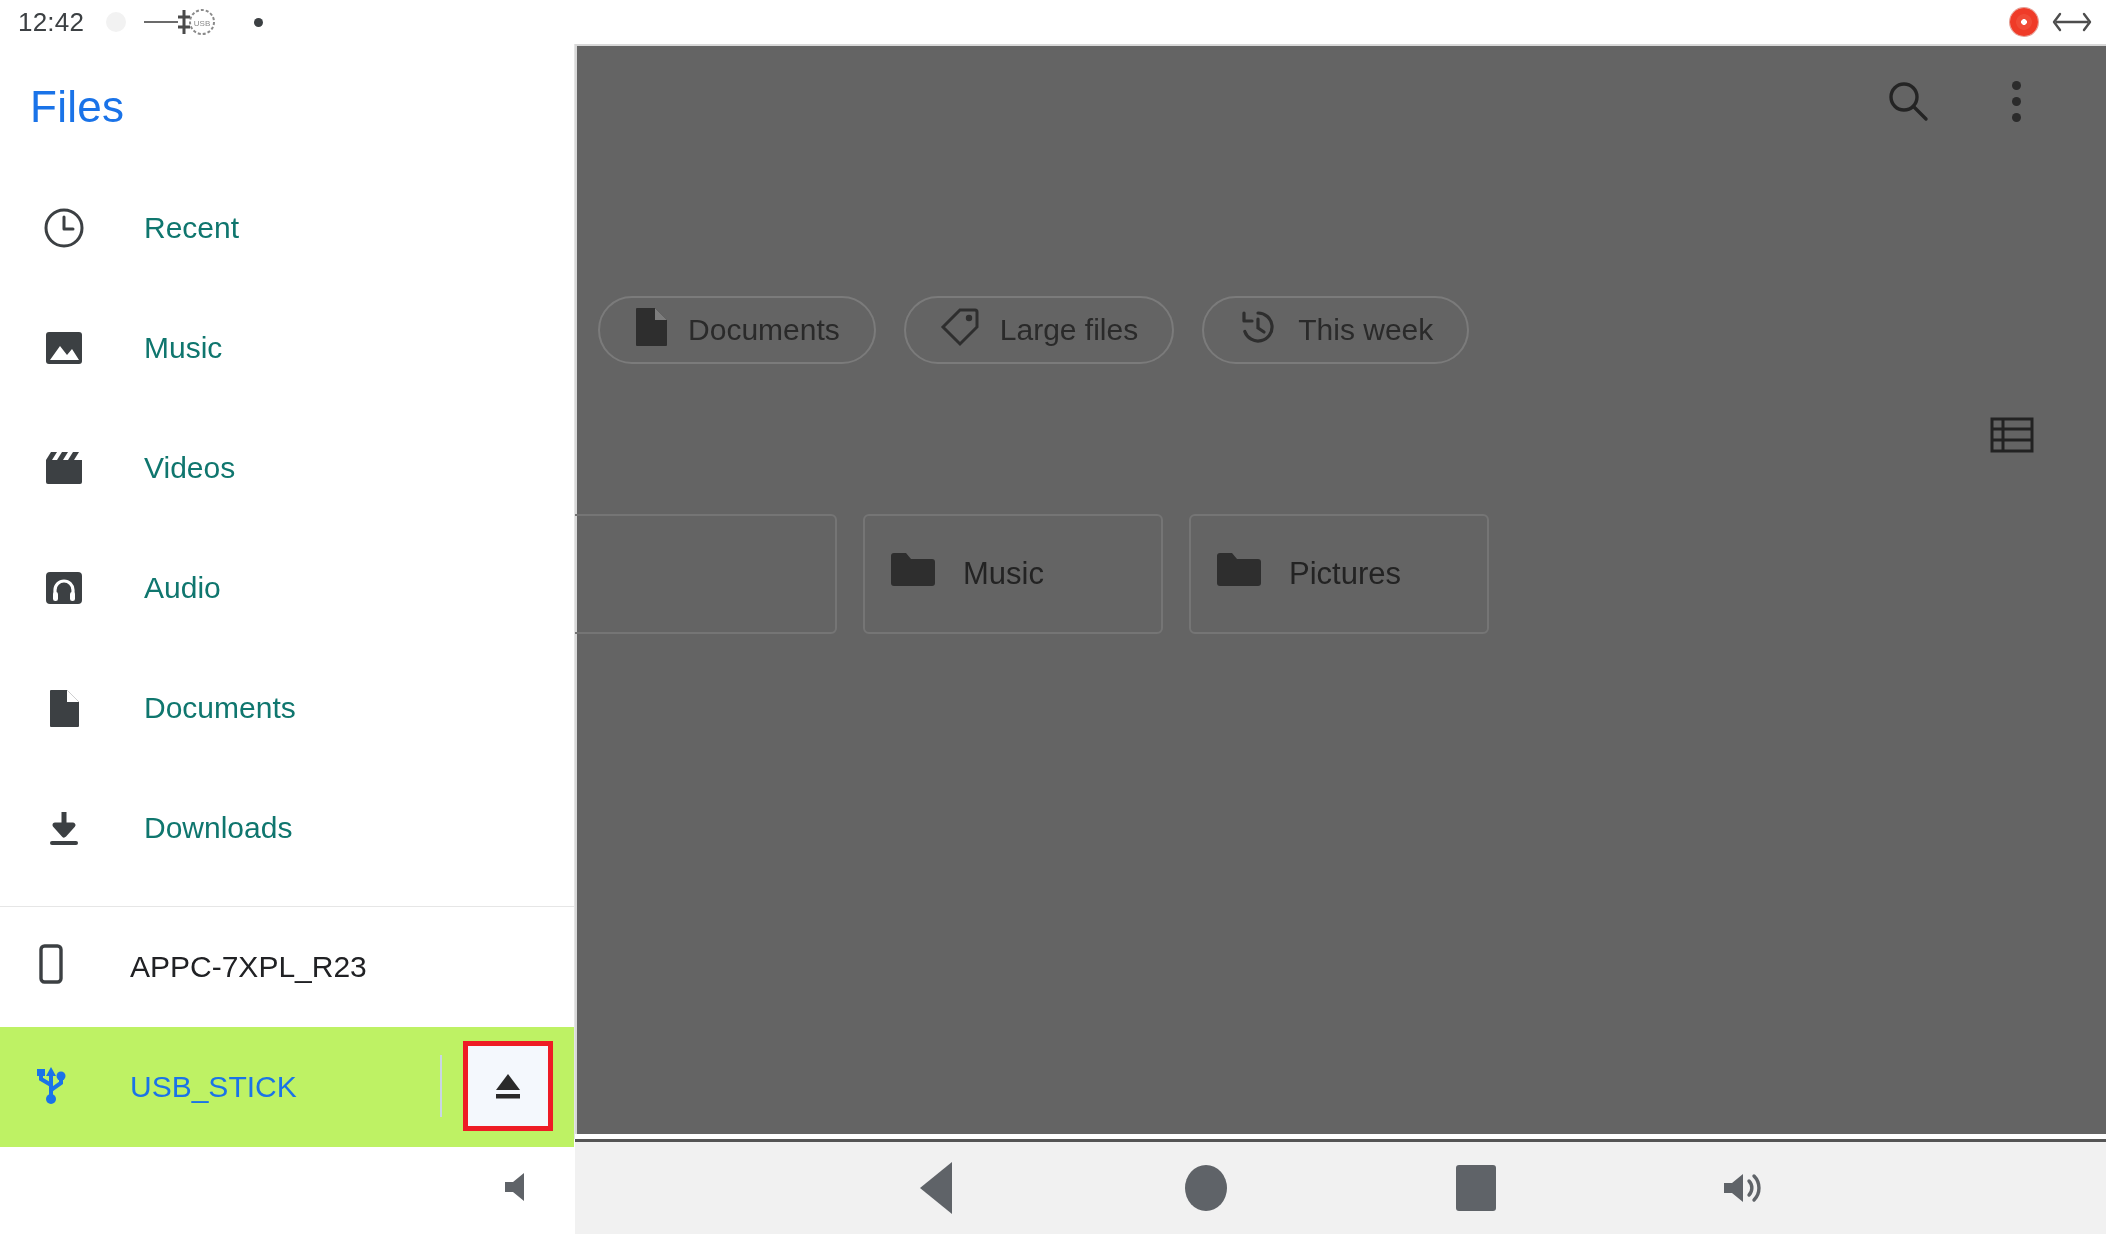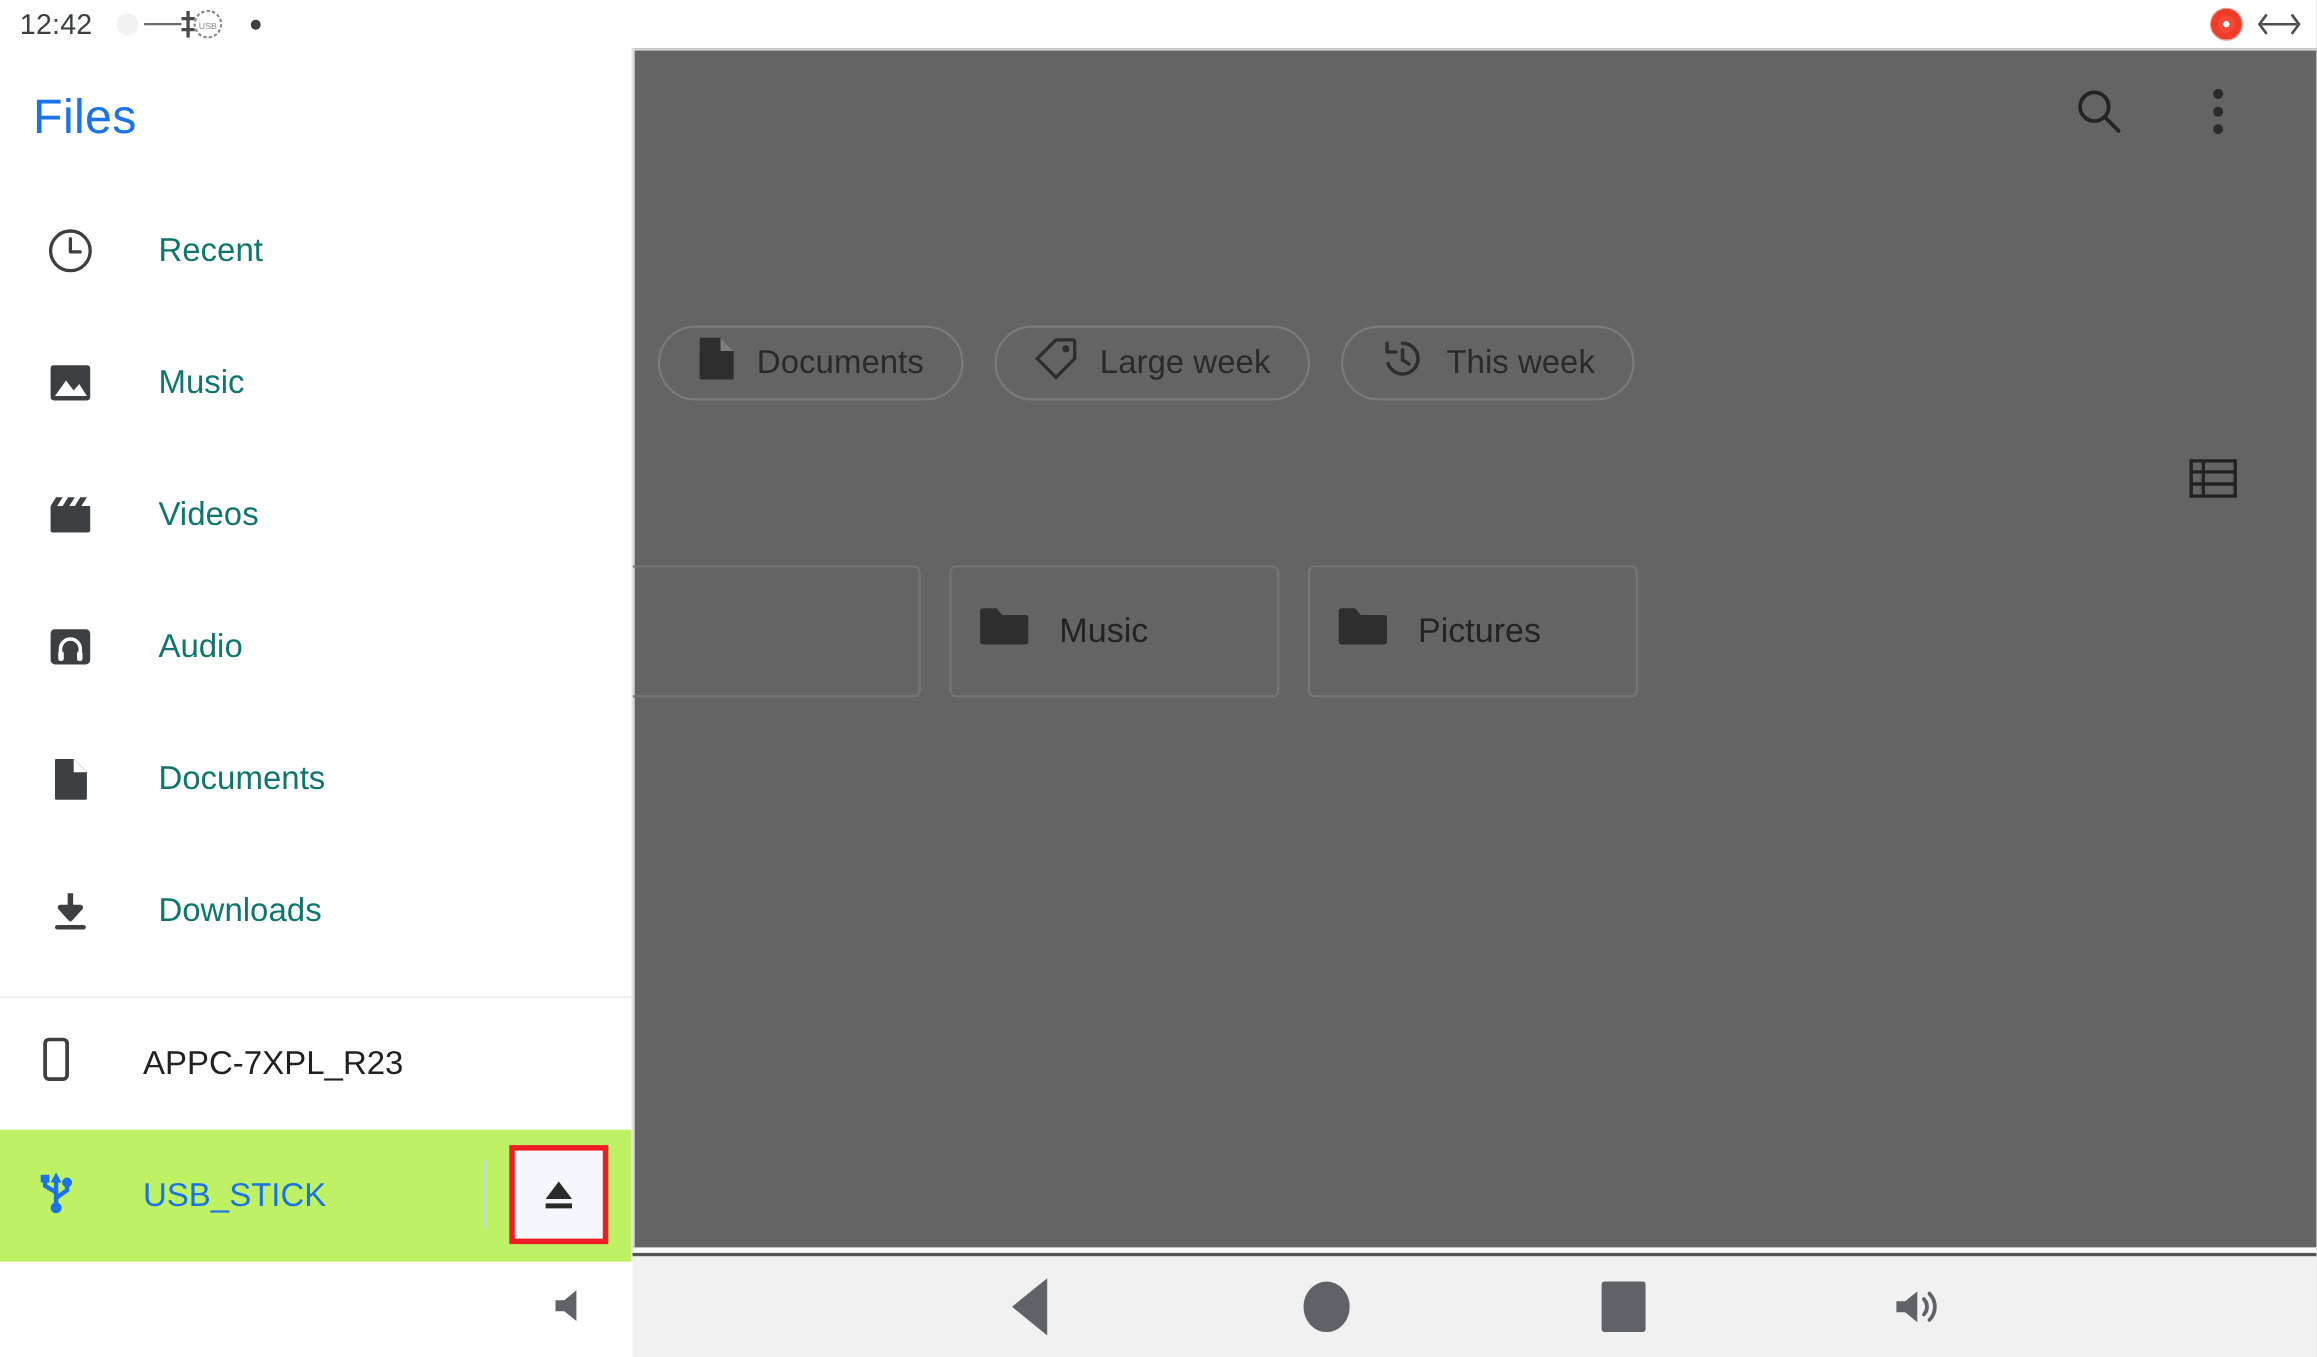--- a/index.html
+++ b/index.html
@@ -12,21 +12,21 @@
   #root { position: relative; width: 1666px; height: 1234px; background:#fff; }
 
   
   .statusbar {
     position: absolute; left:0; top:0; width:2106px; height:44px;
     background:#ffffff; display:flex; align-items:center;
   }
   .status-clock {
     margin-left: 18px; font-size: 26px; color:#3c4043; letter-spacing:.2px;
   }
-  .status-icons { display:flex; align-items:center; gap:3px; margin-left:22px; }
+  .status-icons { display:flex; align-items:center; gap:16px; margin-left:22px; }
   .st-faint { width:20px; height:20px; border-radius:50%; background:#f2f2f2; }
   .usb-glyph { display:flex; align-items:center; }
   .status-dot { width:9px; height:9px; border-radius:50%; background:#3c4043; margin-left:16px;}
   .status-right {
     position:absolute; right:14px; top:0; height:44px;
     display:flex; align-items:center; gap:14px;
   }
   .rec-dot {
     width:28px; height:28px; border-radius:50%;
     background: radial-gradient(circle at 50% 50%, #ffffff 0 13%, #f04a36 16% 38%, #ef3b28 41% 100%);
@@ -177,21 +177,21 @@
         </span>
         <span class="chip-label">Documents</span>
       </div>
       <div class="chip">
         <span>
           <svg width="40" height="40" viewBox="0 0 40 40">
               <path d="M20 3 H35 a2 2 0 0 1 2 2 V20 L20 37 L3 20 Z" fill="none" stroke="#2e2e2e" stroke-width="3"></path>
               <circle cx="29" cy="11" r="3.2" fill="#2e2e2e"></circle>
             </svg>
         </span>
-        <span class="chip-label">Large week</span>
+        <span class="chip-label">Large files</span>
       </div>
       <div class="chip">
         <span>
           <svg width="40" height="40" viewBox="0 0 40 40">
             <path d="M20 6 a14 14 0 1 1 -13.2 18.5" fill="none" stroke="#2e2e2e" stroke-width="3.2" stroke-linecap="round"></path>
             <path d="M6 6 v8 h8" fill="none" stroke="#2e2e2e" stroke-width="3.2" stroke-linecap="round" stroke-linejoin="round"></path>
             <path d="M20 12 v9 l6 4" fill="none" stroke="#2e2e2e" stroke-width="3.2" stroke-linecap="round"></path>
           </svg>
         </span>
         <span class="chip-label">This week</span>

